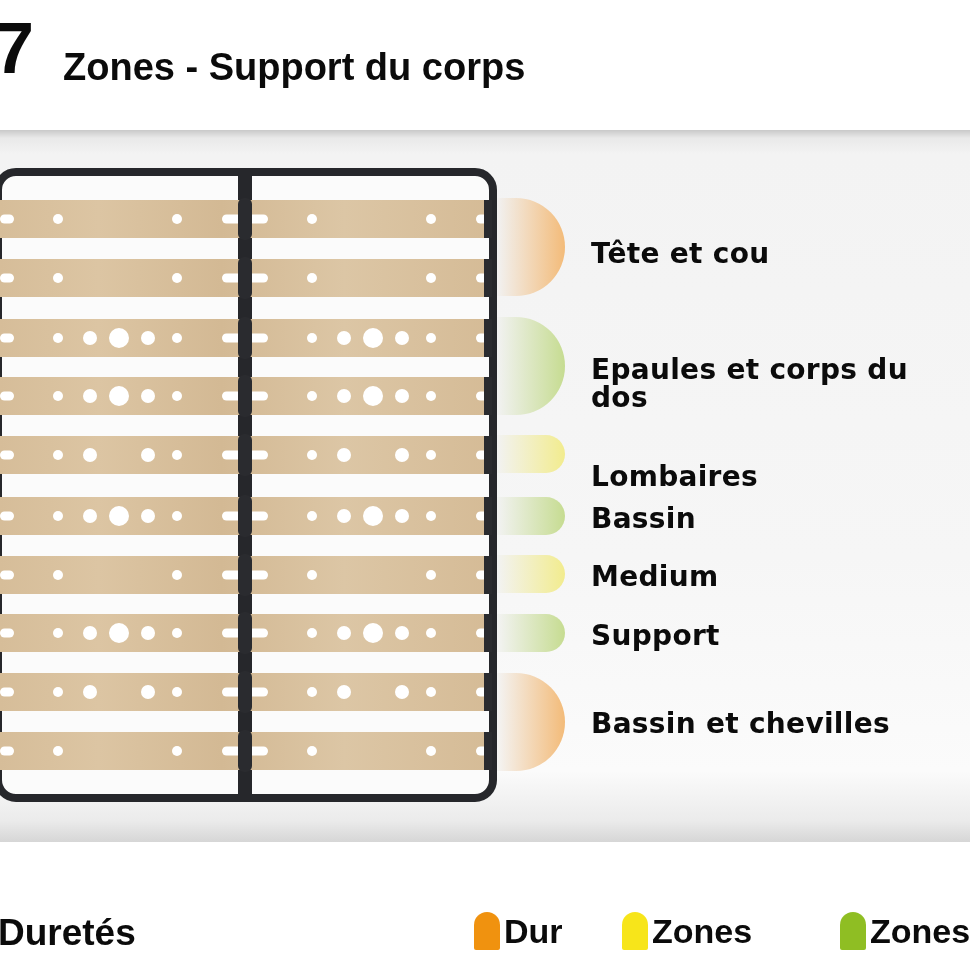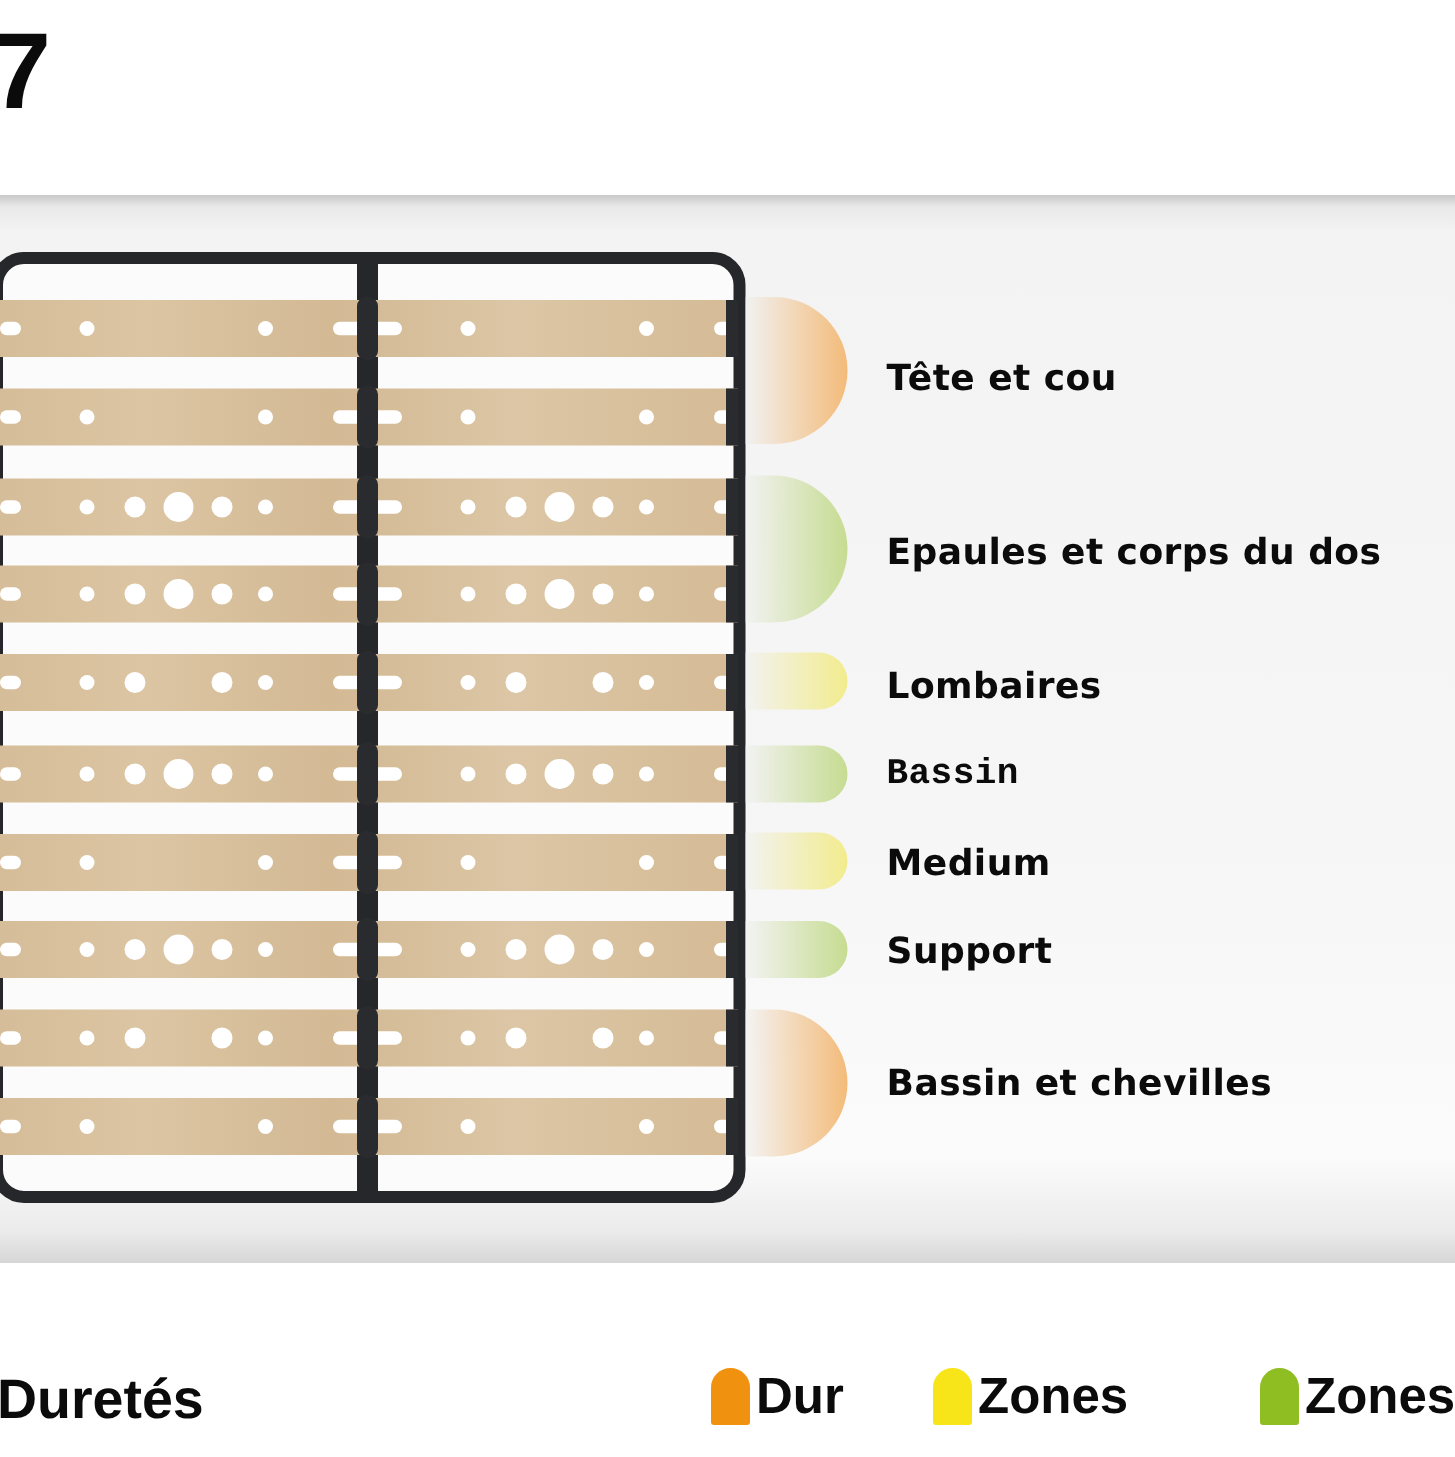--- a/index.html
+++ b/index.html
@@ -18,33 +18,34 @@
   .frame .center-bar { position: absolute; left: 236px; top: -6px; width: 14px; height: 628px; background: #26272b; }
 
   .slat { position: absolute; left: 0; width: 492px; height: 38px;
     background: linear-gradient(to right, #d6bd99, #dcc5a3 20%, #d3b994 45%, #dcc6a5 70%, #d5bb96); }
   .slat .gap { position: absolute; left: 238px; top: -2px; width: 14px; height: 42px; background: #2a2b2f; border-radius: 6px; }
   .slat .hole { position: absolute; background: #ffffff; border-radius: 50%; transform: translate(-50%, -50%); top: 50%; }
   .slat .slot { position: absolute; background: #ffffff; border-radius: 6px; height: 9px; top: 50%; transform: translateY(-50%); }
   .slat .edge { position: absolute; right: 0; top: 0; width: 8px; height: 38px; background: #2a2b2f; }
 
   .zone-shape { position: absolute; left: 497px; }
-  .zone-label { position: absolute; left: 591px; font-size: 24px; font-weight: bold; line-height: 1; font-family: "DejaVu Sans", sans-serif; letter-spacing: 0.3px; }
+  .zone-label { position: absolute; left: 591px; font-size: 28px; font-weight: bold; line-height: 1; font-family: "DejaVu Sans", sans-serif; letter-spacing: 0.3px; }
 
   .footer { position: absolute; left: 0; top: 842px; width: 970px; height: 129px; background: #fff; }
   .footer .legend-title { position: absolute; left: -2px; top: 72px; font-size: 37px; font-weight: bold; font-family: "Liberation Sans", sans-serif; line-height: 1; }
   .legend-item { position: absolute; top: 70px; height: 40px; }
   .legend-item .swatch { position: absolute; left: 0; top: 0; width: 26px; height: 38px; border-radius: 13px 13px 2px 2px; }
   .legend-item .lbl { position: absolute; left: 30px; top: 2px; font-size: 34px; font-weight: bold; font-family: "Liberation Sans", sans-serif; line-height: 1; white-space: nowrap; }
 </style>
 </head>
 <body>
 
 <div class="header">
   <div class="num">7</div>
+  <div class="title">Zones - Support du corps</div>
 </div>
 
 <div class="panel"></div>
 
 <div class="frame">
   <div class="center-bar"></div>
 </div>
 
 <div id="slats">
     <div class="slat" style="top: 200px;">
@@ -199,23 +200,23 @@
       <div class="gap"></div>
       <div class="edge"></div>
     </div>
   </div>
 <div id="zones">
     <div class="zone-shape" style="top: 198px; height: 98px; width: 68px; border-radius: 0px 49px 49px 0px; background: linear-gradient(to right, rgba(240, 240, 240, 0.6), rgb(243, 187, 121));"></div>
     <div class="zone-label" style="top: 240px;">Tête et cou</div>
     <div class="zone-shape" style="top: 317px; height: 98px; width: 68px; border-radius: 0px 49px 49px 0px; background: linear-gradient(to right, rgba(240, 240, 240, 0.6), rgb(198, 220, 145));"></div>
     <div class="zone-label" style="top: 356px;">Epaules et corps du dos</div>
     <div class="zone-shape" style="top: 435px; height: 38px; width: 68px; border-radius: 0px 19px 19px 0px; background: linear-gradient(to right, rgba(240, 240, 240, 0.6), rgb(242, 236, 142));"></div>
-    <div class="zone-label" style="top: 445px;">Lombaires</div>
+    <div class="zone-label" style="top: 463px;">Lombaires</div>
     <div class="zone-shape" style="top: 497px; height: 38px; width: 68px; border-radius: 0px 19px 19px 0px; background: linear-gradient(to right, rgba(240, 240, 240, 0.6), rgb(198, 220, 145));"></div>
-    <div class="zone-label" style="top: 505px; font-family: Liberation Mono, monospace;">Bassin</div>
+    <div class="zone-label" style="top: 505px;">Bassin</div>
     <div class="zone-shape" style="top: 555px; height: 38px; width: 68px; border-radius: 0px 19px 19px 0px; background: linear-gradient(to right, rgba(240, 240, 240, 0.6), rgb(242, 236, 142));"></div>
     <div class="zone-label" style="top: 563px;">Medium</div>
     <div class="zone-shape" style="top: 614px; height: 38px; width: 68px; border-radius: 0px 19px 19px 0px; background: linear-gradient(to right, rgba(240, 240, 240, 0.6), rgb(198, 220, 145));"></div>
     <div class="zone-label" style="top: 622px;">Support</div>
     <div class="zone-shape" style="top: 673px; height: 98px; width: 68px; border-radius: 0px 49px 49px 0px; background: linear-gradient(to right, rgba(240, 240, 240, 0.6), rgb(243, 187, 121));"></div>
     <div class="zone-label" style="top: 710px;">Bassin et chevilles</div>
   </div>
 
 <div class="footer">
   <div class="legend-title">Duretés</div>

